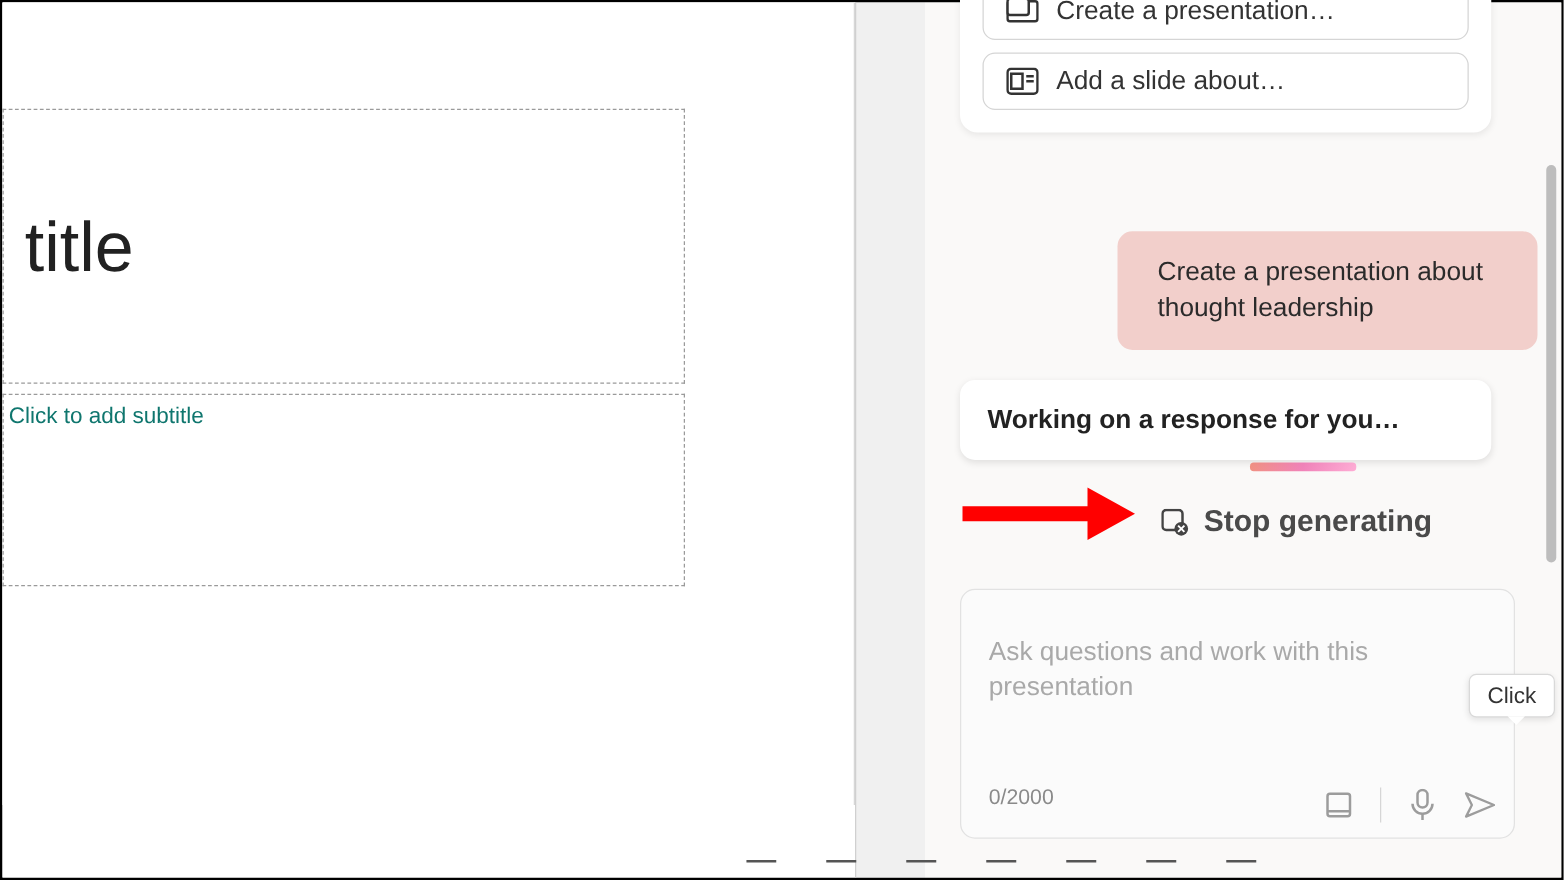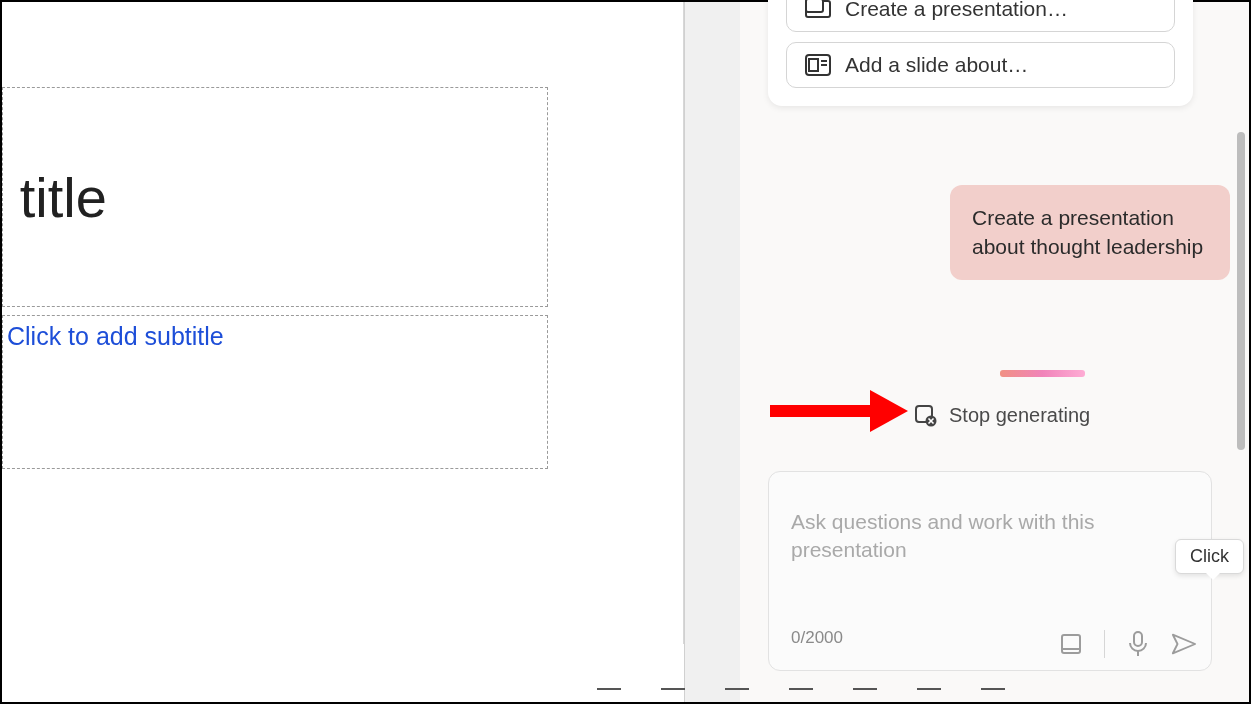--- a/index.html
+++ b/index.html
@@ -6,33 +6,33 @@
   html, body { width: 1251px; height: 704px; font-family: "Segoe UI", Arial, sans-serif; background: #fff; overflow: hidden; }
   .app { width: 1251px; height: 704px; position: relative; border: 2px solid #000; display: flex; }
   .stage { flex: 0 0 682px; height: 100%; position: relative; background: #fff; }
   .gutter { flex: 0 0 56px; height: 100%; background: #f0f0f0; border-left: 1px solid #d0d0d0; }
   .copilot { flex: 1; height: 100%; background: #faf9f8; position: relative; padding: 0 18px; }
 
   .slide { position: absolute; left: 0; top: 0; width: 682px; height: 642px; background: #fff; border-right: 1px solid #d7d7d7; }
   .title-box { position: absolute; left: 0; top: 85px; width: 546px; height: 220px; border: 1px dashed #9a9a9a; display: flex; align-items: center; padding-left: 2px; }
   .title-box span { font-size: 56px; color: #212121; font-weight: 400; white-space: nowrap; overflow: hidden; margin-left: -200px; }
   .subtitle-box { position: absolute; left: 0; top: 313px; width: 546px; height: 154px; border: 1px dashed #9a9a9a; padding: 6px 4px; }
-  .subtitle-box span { font-size: 25px; color: #1d4ed8; text-align: right; }
+  .subtitle-box span { font-size: 18px; color: #0f766e; text-align: right; }
   
   .suggestions { position: absolute; left: 28px; top: -28px; width: 425px; background: #fff; border-radius: 14px; box-shadow: 0 2px 6px rgba(0,0,0,0.08); padding: 12px 18px 18px 18px; }
   .sugg-btn { display: flex; align-items: center; gap: 14px; border: 1.5px solid #d5d5d5; border-radius: 10px; padding: 10px 18px; margin-top: 10px; cursor: pointer; background: #fff; }
   .sugg-btn:first-child { margin-top: 0; }
   .sugg-btn .ico { width: 26px; height: 22px; display: flex; align-items: center; justify-content: center; }
   .sugg-btn .lbl { font-size: 21px; color: #333; }
 
-  .user-msg { position: absolute; right: 19px; top: 183px; width: 280px; background: #f2cfcb; border-radius: 12px; padding: 18px 22px; font-size: 21px; color: #2b2b2b; line-height: 1.4; }
+  .user-msg { position: absolute; right: 19px; top: 183px; width: 336px; background: #f2cfcb; border-radius: 12px; padding: 18px 32px; font-size: 21px; color: #2b2b2b; line-height: 1.4; }
   .assist-msg { position: absolute; left: 28px; top: 302px; width: 425px; background: #fff; border-radius: 12px; box-shadow: 0 2px 6px rgba(0,0,0,0.1); padding: 20px 22px; font-size: 21px; font-weight: 600; color: #222; }
   .grad-bar { position: absolute; left: 260px; top: 368px; width: 85px; height: 7px; background: linear-gradient(90deg,#e76,#e6a,#f9c); border-radius: 3px; opacity: 0.8; }
 
-  .stop-gen { position: absolute; left: 167px; top: 398px; display: flex; align-items: center; gap: 12px; color: #4a4a4a; font-size: 20px; cursor: pointer; padding: 4px 8px; }
+  .stop-gen { position: absolute; left: 181px; top: 398px; display: flex; align-items: center; gap: 12px; color: #4a4a4a; font-size: 24px; cursor: pointer; padding: 4px 8px; font-weight: bold; }
   .stop-gen .ico { width: 22px; height: 22px; position: relative; }
 
   .arrow { position: absolute; left: 30px; top: 393px; width: 140px; height: 30px; }
   .arrow-line { position: absolute; left: 0; top: 10px; width: 110px; height: 12px; background: #ff0000; }
   .arrow-head { position: absolute; left: 100px; top: -5px; width: 0; height: 0; border-left: 38px solid #ff0000; border-top: 21px solid transparent; border-bottom: 21px solid transparent; }
 
   .input-card { position: absolute; left: 28px; top: 469px; width: 444px; height: 200px; border: 1.5px solid #e2e2e2; border-radius: 12px; background: #fbfbfb; padding: 20px 22px; }
   .input-ph { font-size: 21px; color: #a9a9a9; line-height: 1.35; margin-top: 16px; }
   .char-count { position: absolute; left: 22px; bottom: 22px; color: #8a8a8a; font-size: 17px; margin-top: 44px; }
   .input-icons { position: absolute; right: 14px; bottom: 12px; display: flex; align-items: center; gap: 20px; }
@@ -87,20 +87,23 @@
             </svg>
         </span>
         <span class="lbl">Add a slide about…</span>
       </div>
     </div>
 
     <div class="user-msg">
       <span>Create a presentation about thought leadership</span>
     </div>
 
+    <div class="assist-msg">
+      <span>Working on a response for you…</span>
+    </div>
     <div class="grad-bar"></div>
 
     <div class="arrow">
       <div class="arrow-line"></div>
       <div class="arrow-head"></div>
     </div>
 
     <div class="stop-gen">
       <span class="ico">
         <svg width="22" height="22" viewBox="0 0 22 22">

